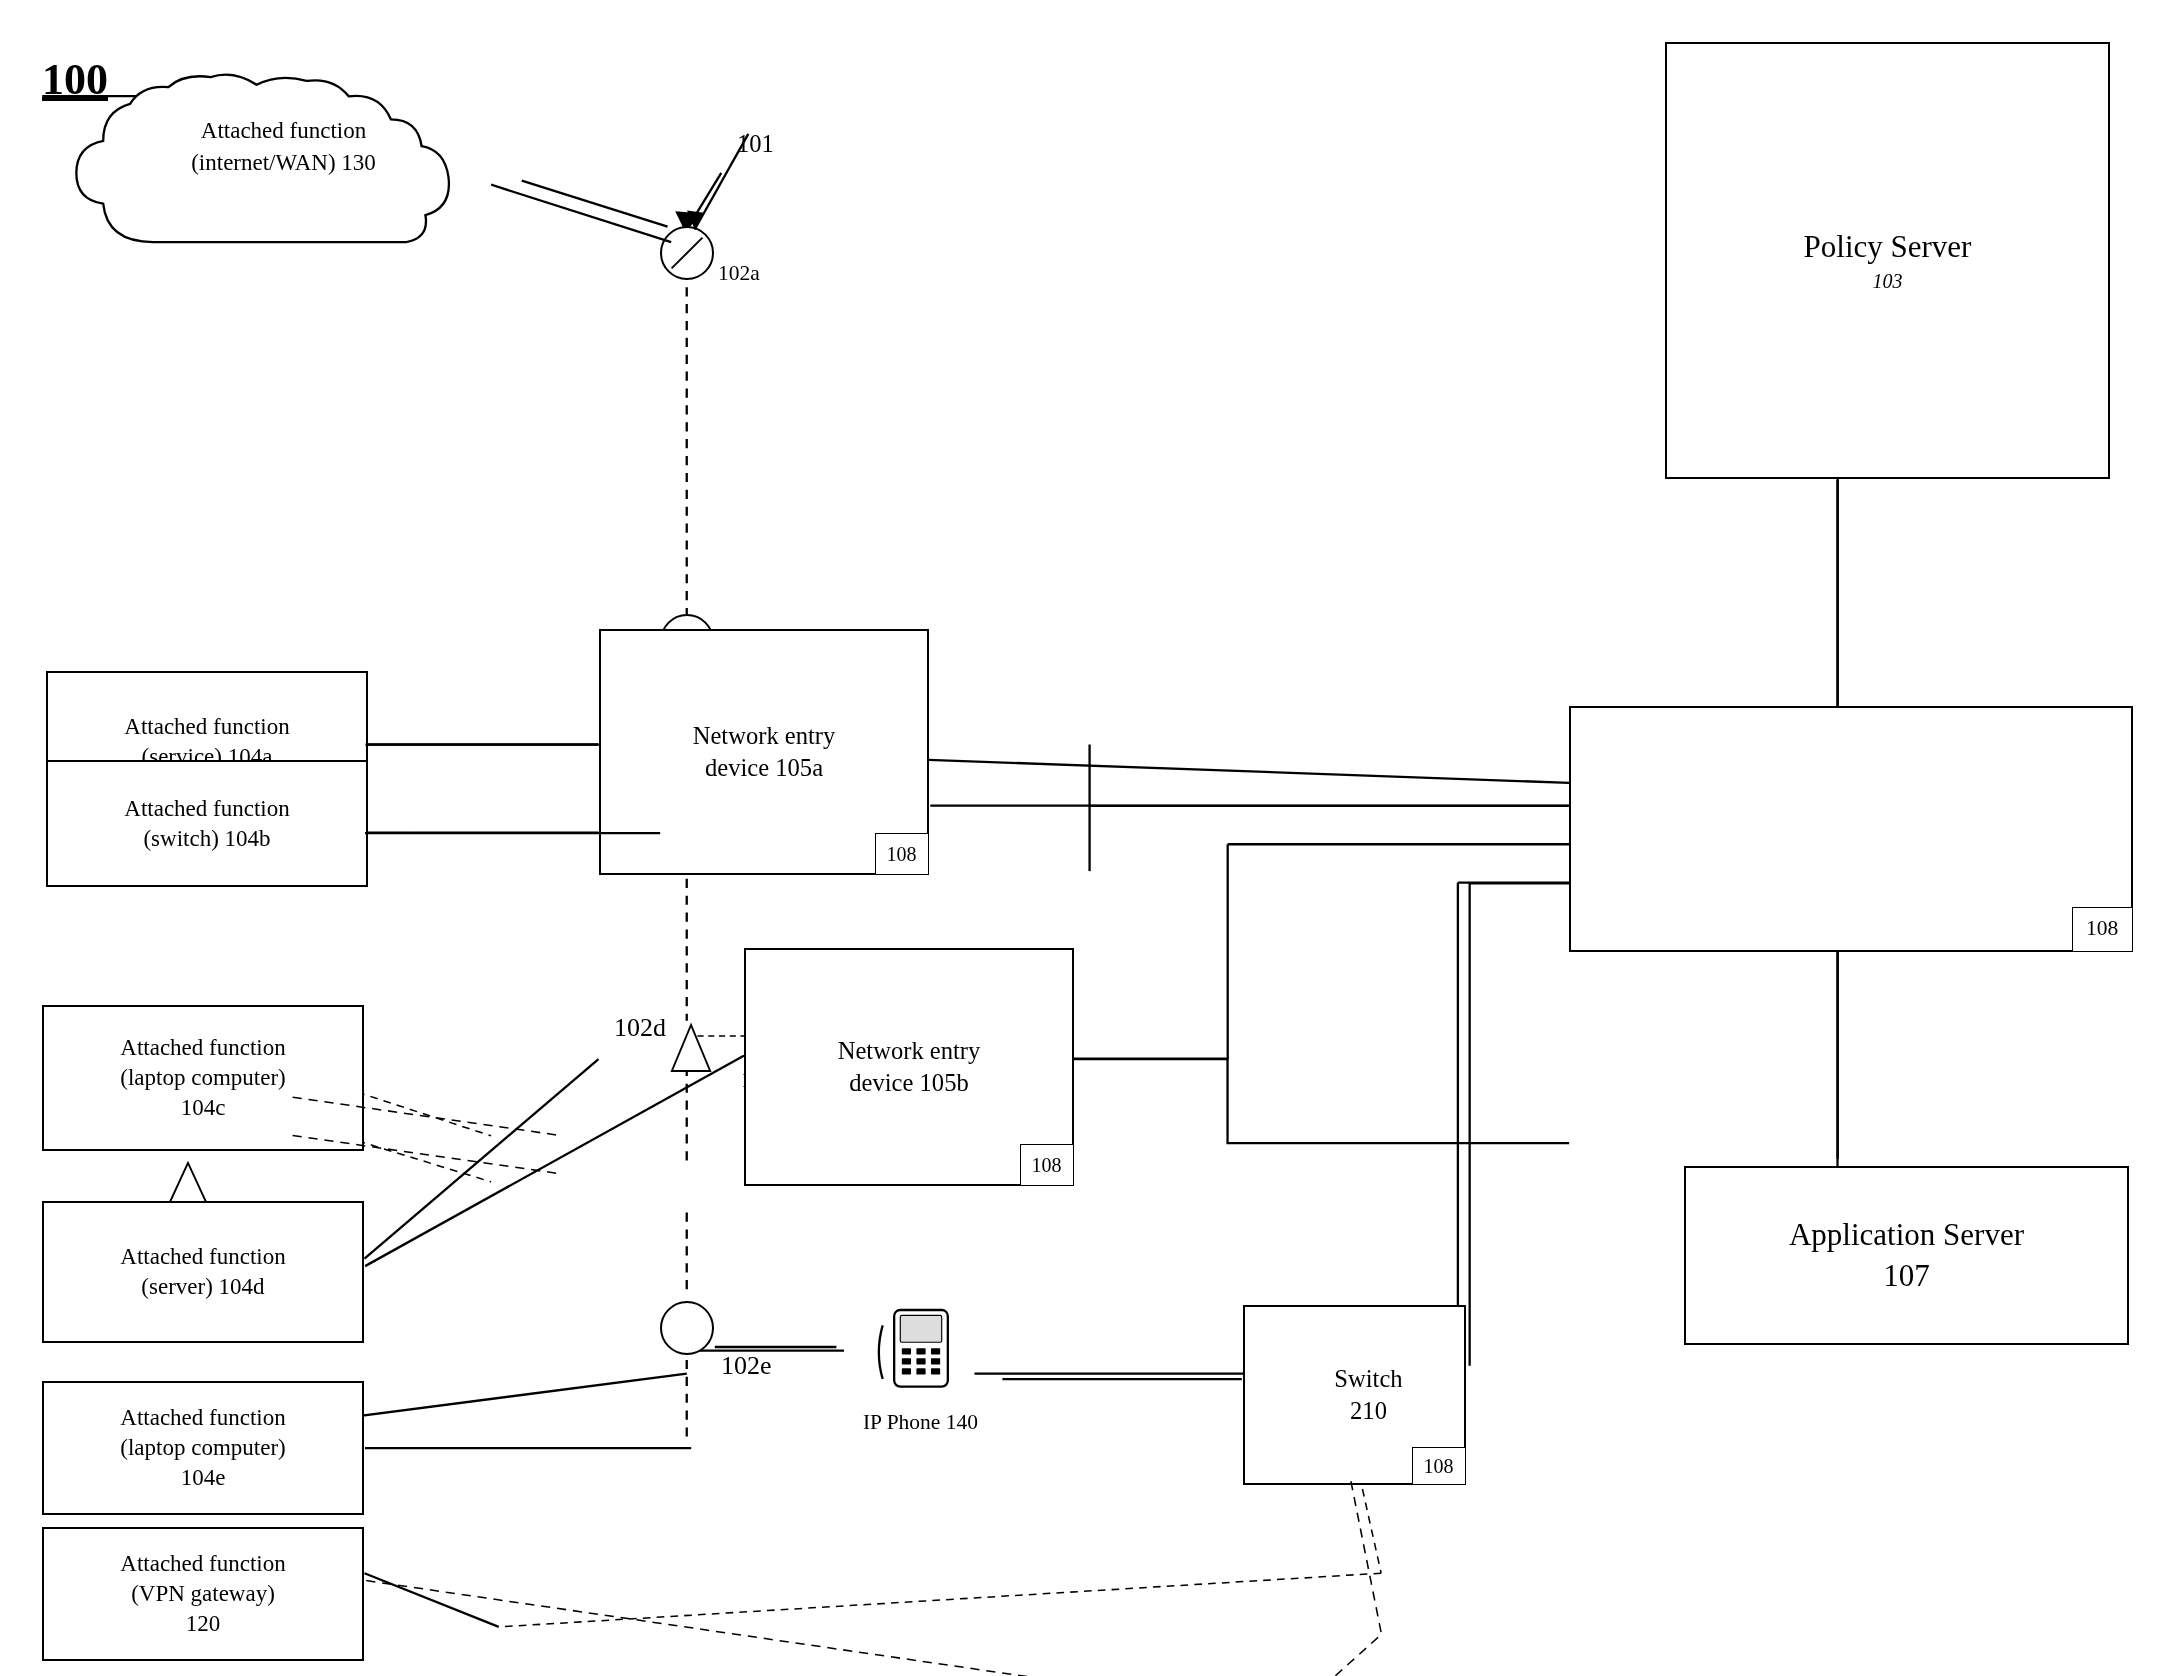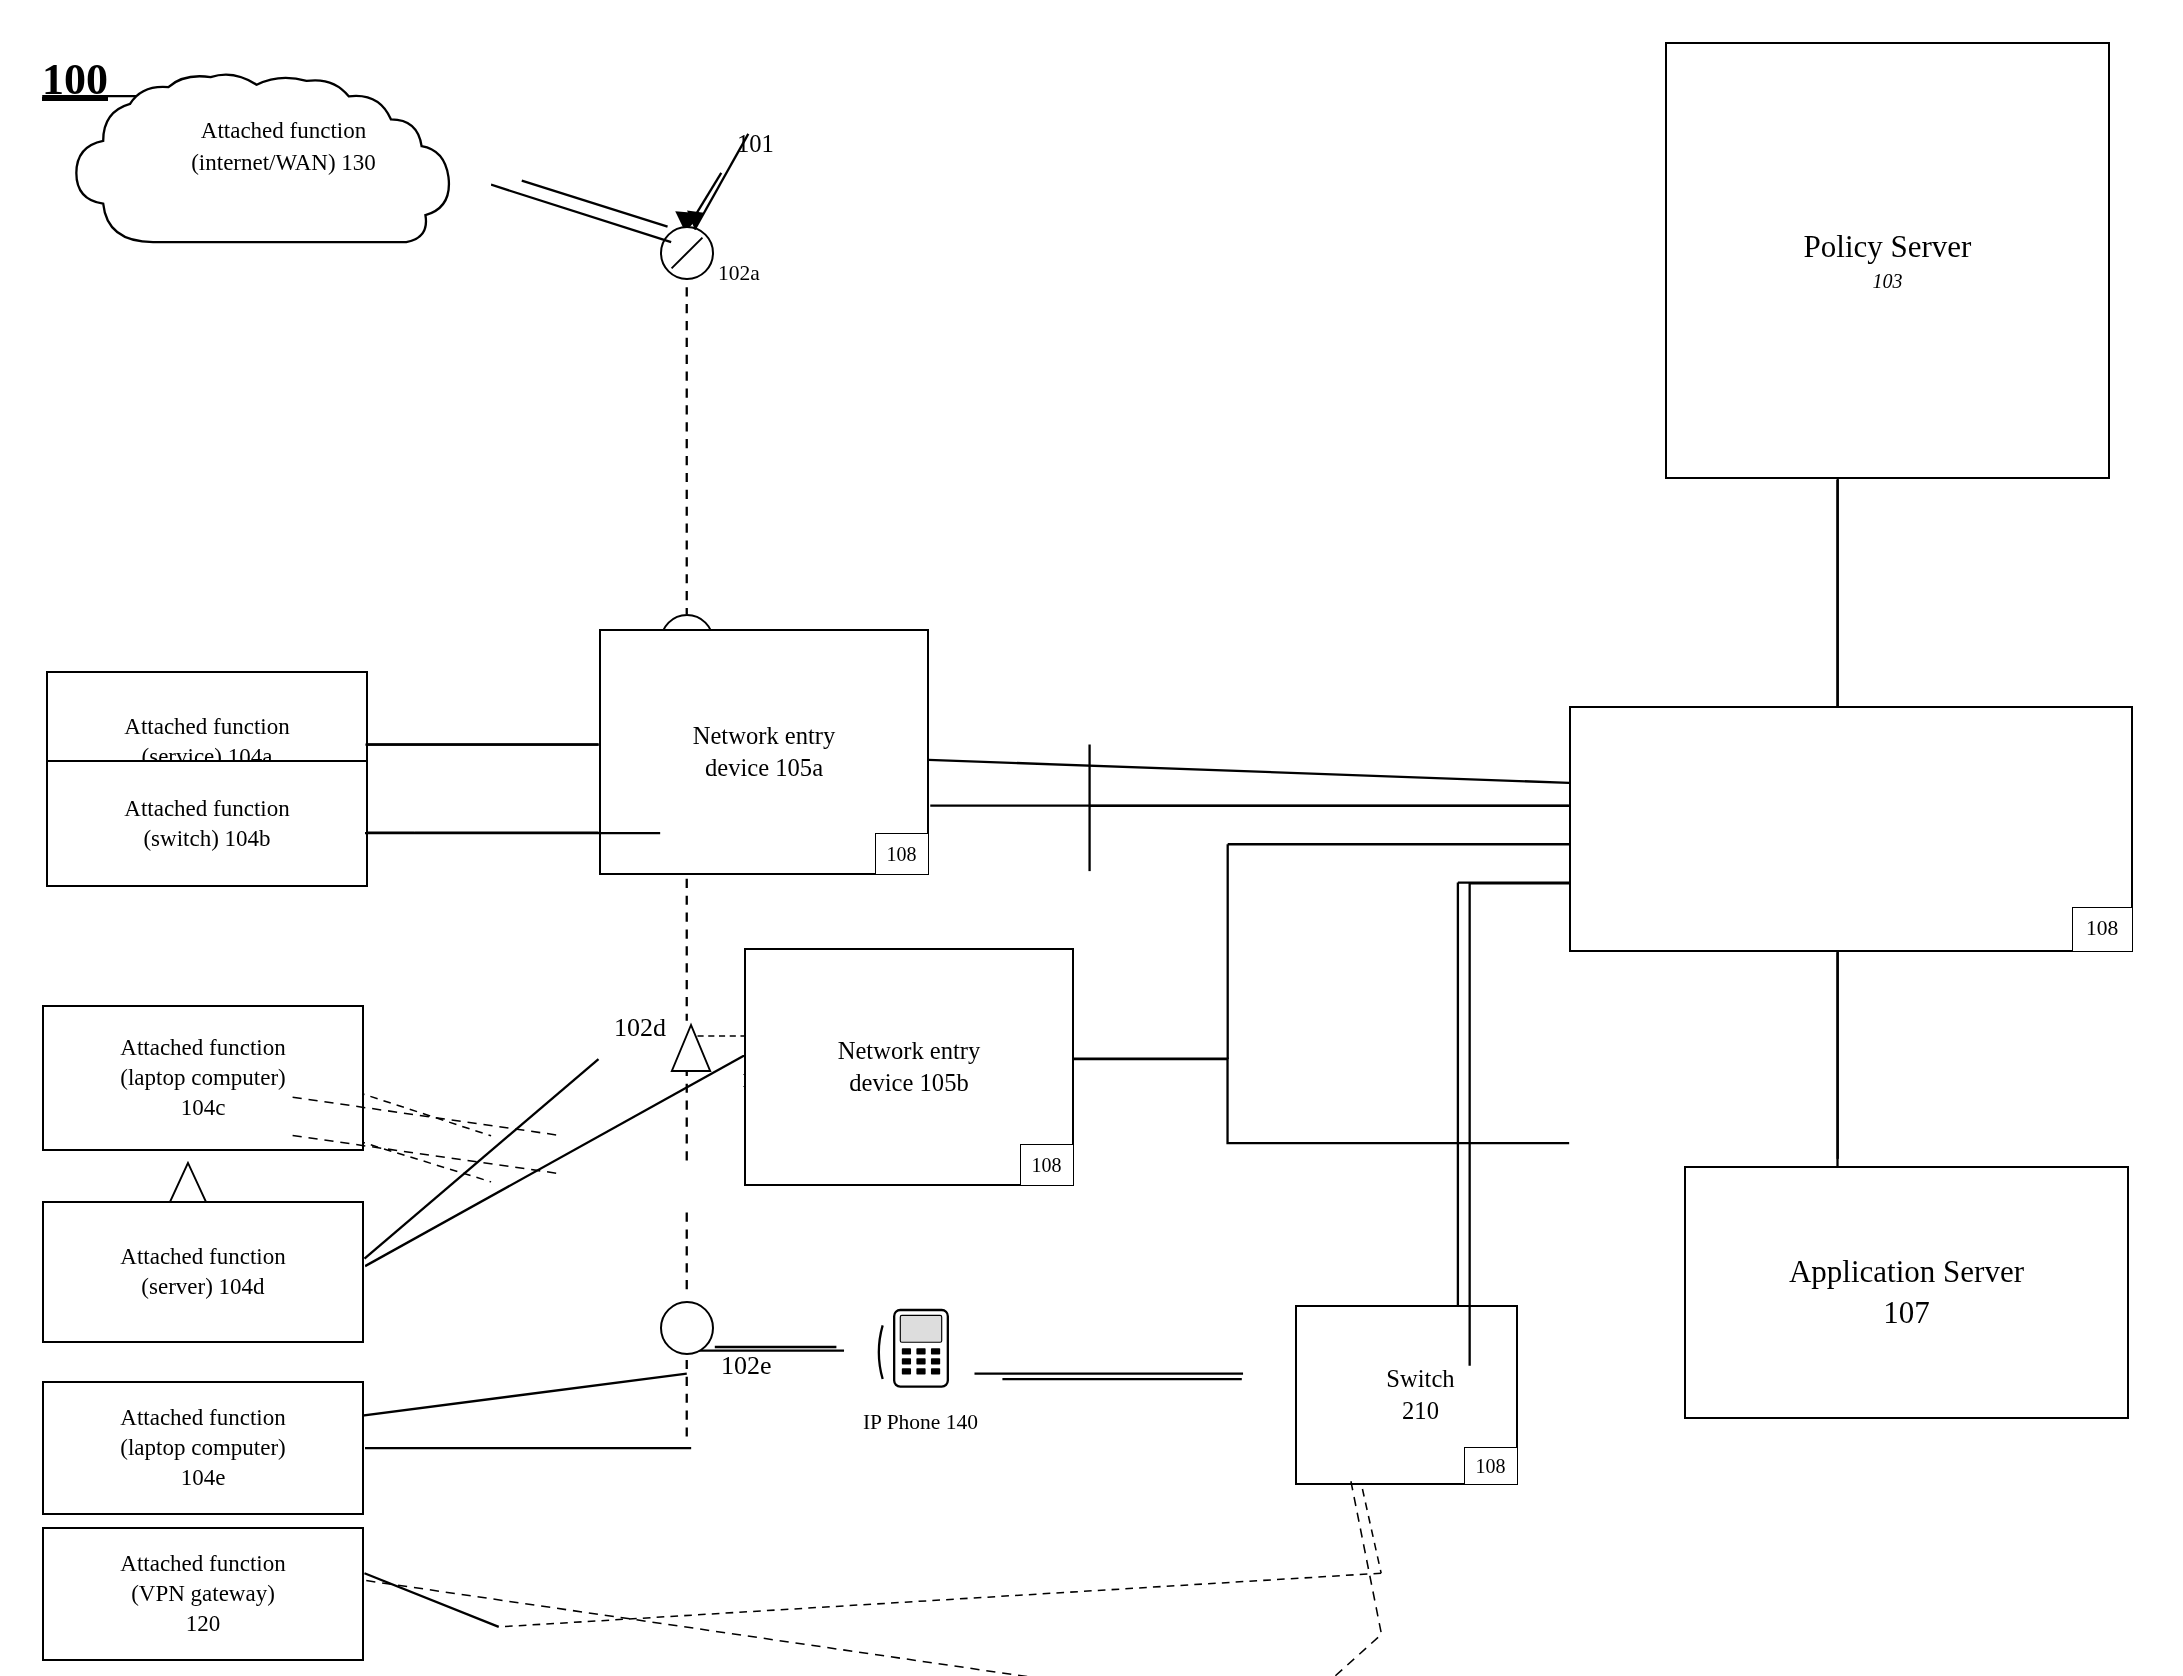--- a/index.html
+++ b/index.html
@@ -220,25 +220,25 @@
     <span>Policy Server</span>
     <span style="font-size:20px;font-style:italic;">103</span>
   </div>
 
   <div class="box" style="left:1569px; top:706px; width:564px; height:246px; font-size:29px;">
     <div class="box-small" style="position:absolute; right:-1.5px; bottom:-1.5px; width:61px; height:45px; font-size:21.5px; border:1.5px solid #000;">
       108
     </div>
   </div>
 
-  <div class="box" style="left:1684px; top:1166px; width:445px; height:253px; font-size:31px;">
+  <div class="box" style="left:1684px; top:1166px; width:445px; height:179px; font-size:31px;">
     <span>Application Server<br>107</span>
   </div>
 
-  <div class="box" style="left:1295px; top:1305px; width:223px; height:180px; font-size:24.6px;padding-left:28px;">
+  <div class="box" style="left:1243px; top:1305px; width:223px; height:180px; font-size:24.6px;padding-left:28px;">
     <span>Switch<br>210</span>
     <div class="box-small" style="position:absolute; right:-1.5px; bottom:-1.5px; width:54px; height:38px; font-size:20px; border:1.5px solid #000;">
       108
     </div>
   </div>
 
   <div style="position:absolute; left:836px; top:1297px; width:169px; height:138px; display:flex; flex-direction:column; align-items:center; justify-content:flex-end;font-family:Liberation Serif, serif;">
 
     <svg viewBox="0 0 120 130" width="92" height="100">
 

